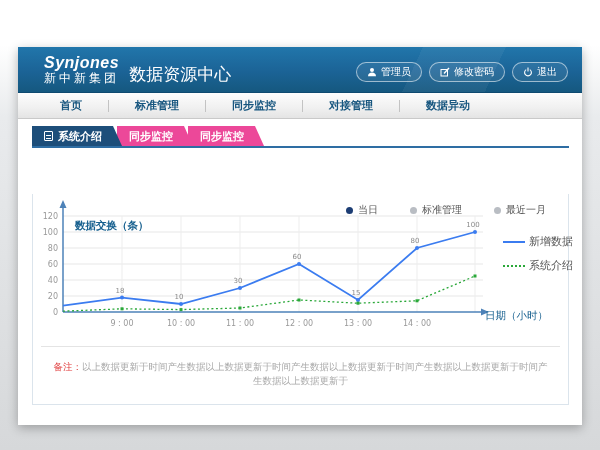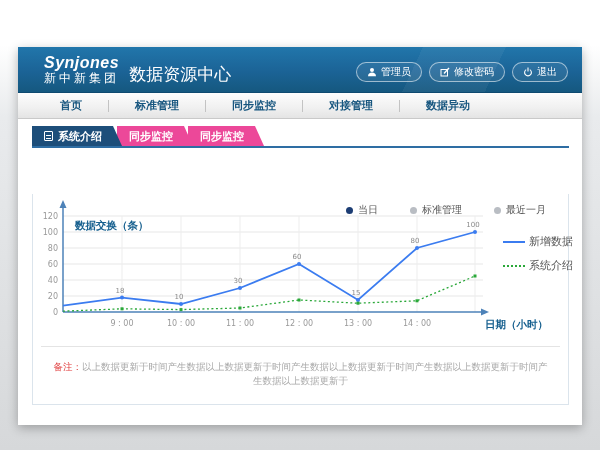--- a/index.html
+++ b/index.html
@@ -67,21 +67,21 @@
     margin: 0 13px 0 14px; border: 1px solid #dbe4ec; border-top: none;
     position: relative; background: #fff; padding-bottom: 16px;
   }
   .filter-row { position: absolute; top: 9px; right: 22px; display: flex; gap: 32px; align-items: center; }
   .filter-item { display: flex; align-items: center; gap: 5px; font-size: 10px; color: #555; cursor: pointer; }
   .dot { width: 7px; height: 7px; border-radius: 50%; background: #b9bdc3; }
   .filter-item.selected .dot { background: #1c3d74; }
   .ylabel { position: absolute; left: 42px; top: 25px; color: #17608f; font-weight: bold; font-size: 10.5px; }
   .chart-wrap { margin-top: 46px; position: relative; height: 152px; }
   .chart-wrap svg { display: block; font-family: "DejaVu Sans", sans-serif; }
-  .xlabel { position: absolute; left: 452px; top: 124px; color: #17608f; font-weight: bold; font-size: 10.5px; white-space: nowrap; }
+  .xlabel { position: absolute; left: 452px; top: 115px; color: #17608f; font-weight: normal; font-size: 10.5px; white-space: nowrap; }
   .series-legend { position: absolute; left: 470px; top: 40px; }
   .legend-item { display: flex; align-items: center; gap: 4px; font-size: 11px; color: #555; margin-bottom: 9px; white-space: nowrap; }
   .line-sample { display: inline-block; width: 22px; height: 0; }
   .line-sample.solid { border-top: 2px solid #3b7cf0; }
   .line-sample.dotted { border-top: 2px dotted #2aa839; }
   .note-divider { border-top: 1px solid #e4e4e4; margin: 0 8px; }
   .note { margin-top: 13px; font-size: 9.5px; color: #a9a9a9; text-align: center; padding: 0 20px; line-height: 1.45; }
   .note-label { color: #e03b3b; }
 </style>
 </head>

